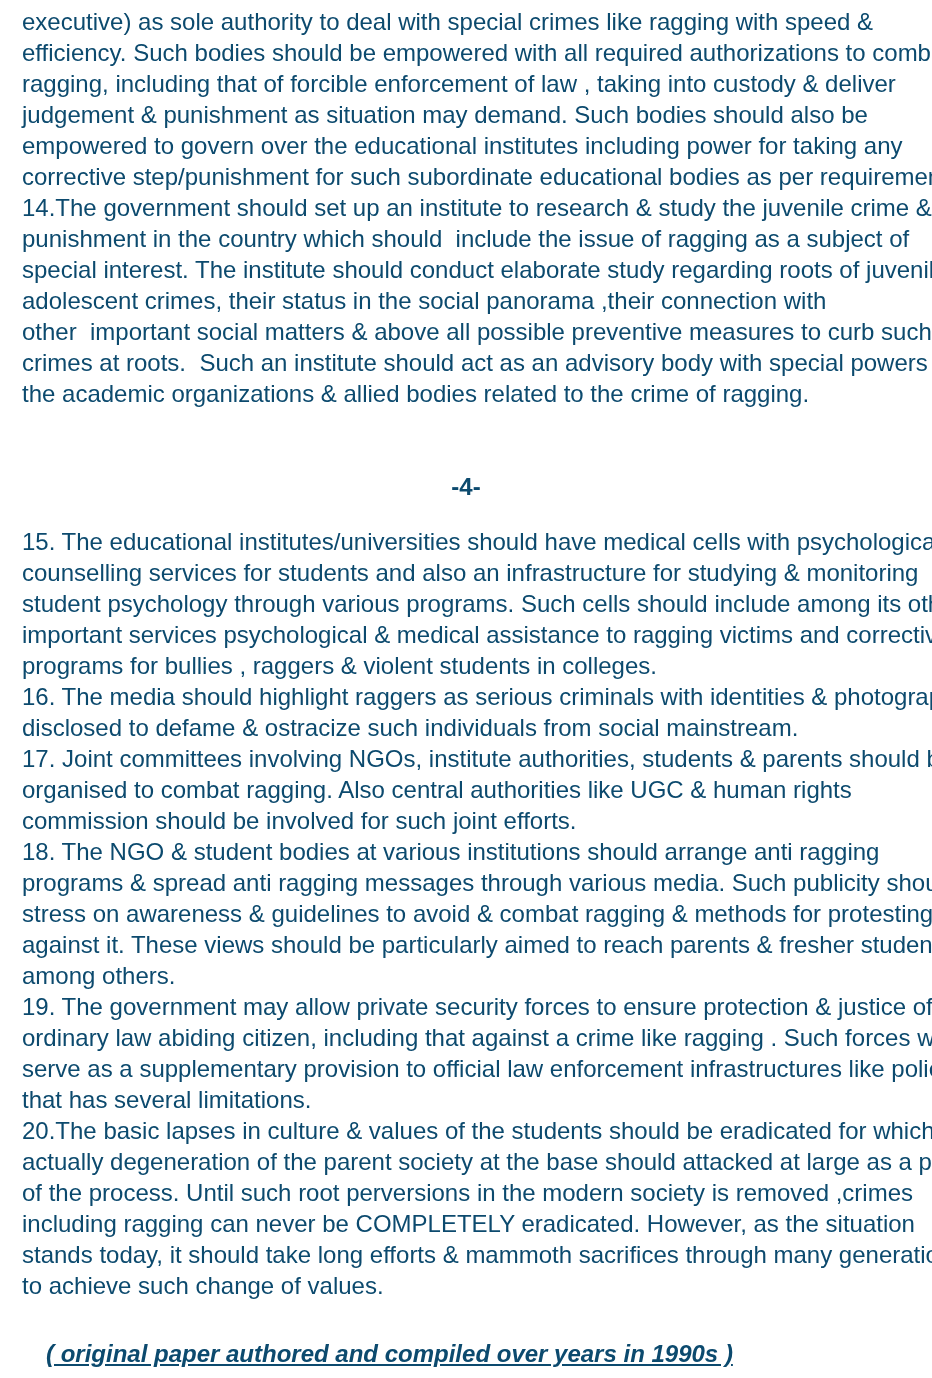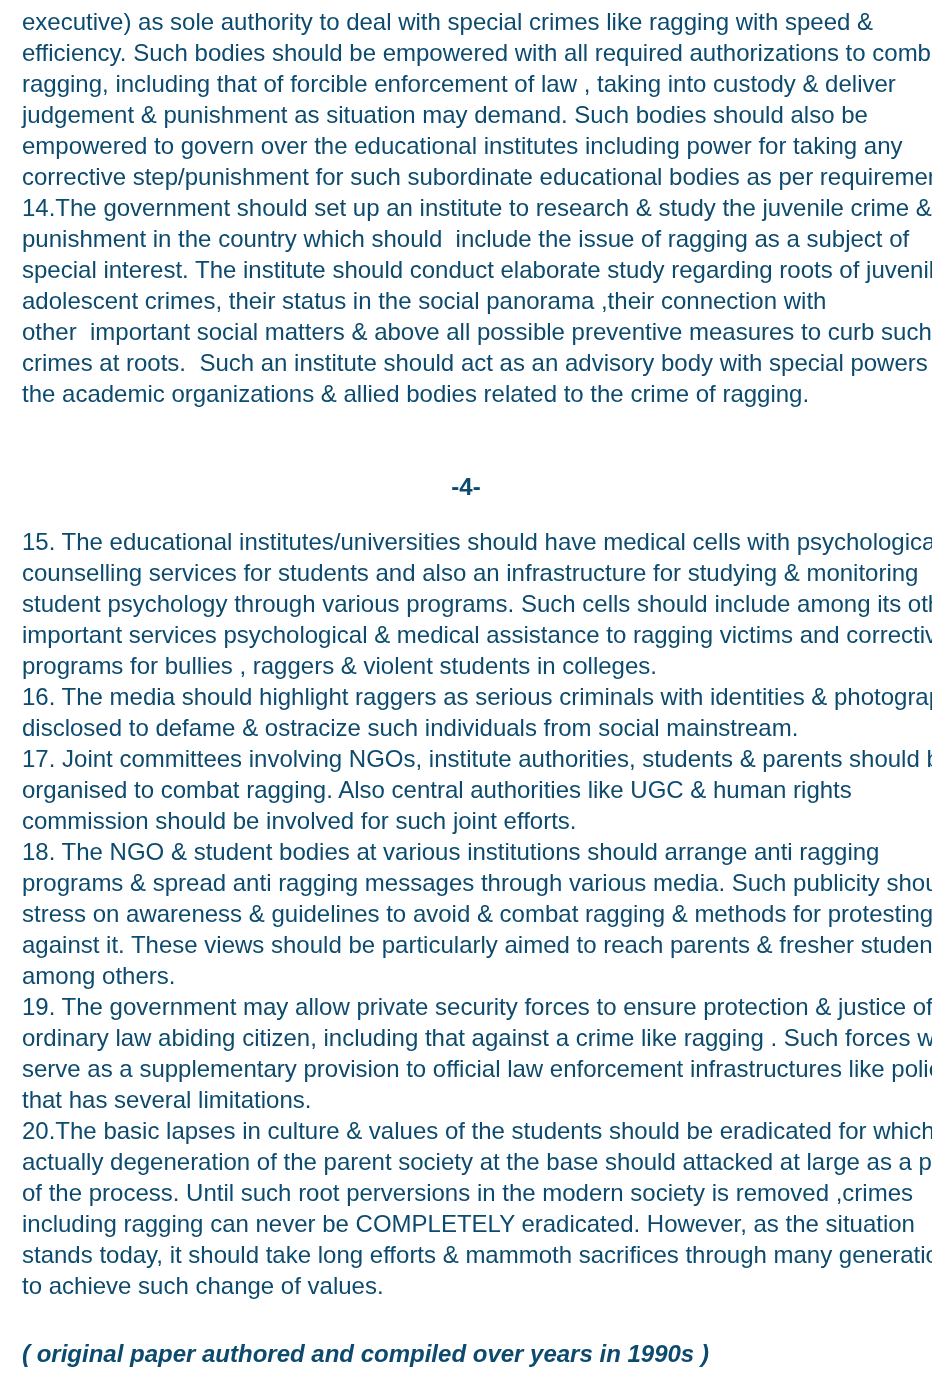--- a/index.html
+++ b/index.html
@@ -29,22 +29,24 @@
     margin: 62px 0 24px 0;
     font-weight: bold;
     text-align: center;
     white-space: pre;
     padding-right: 22px;     
   }
   .footer-note {
     margin-top: 37px;
     font-weight: bold;
     font-style: italic;
+    text-decoration: underline;
     white-space: pre;
     display: inline-block;
+    margin-left: 24px;
   }
 </style>
 </head>
 <body>
 
 <div class="page">
 
   <p class="para">executive) as sole authority to deal with special crimes like ragging with speed &amp;
 efficiency. Such bodies should be empowered with all required authorizations to combat
 ragging, including that of forcible enforcement of law , taking into custody &amp; deliver

